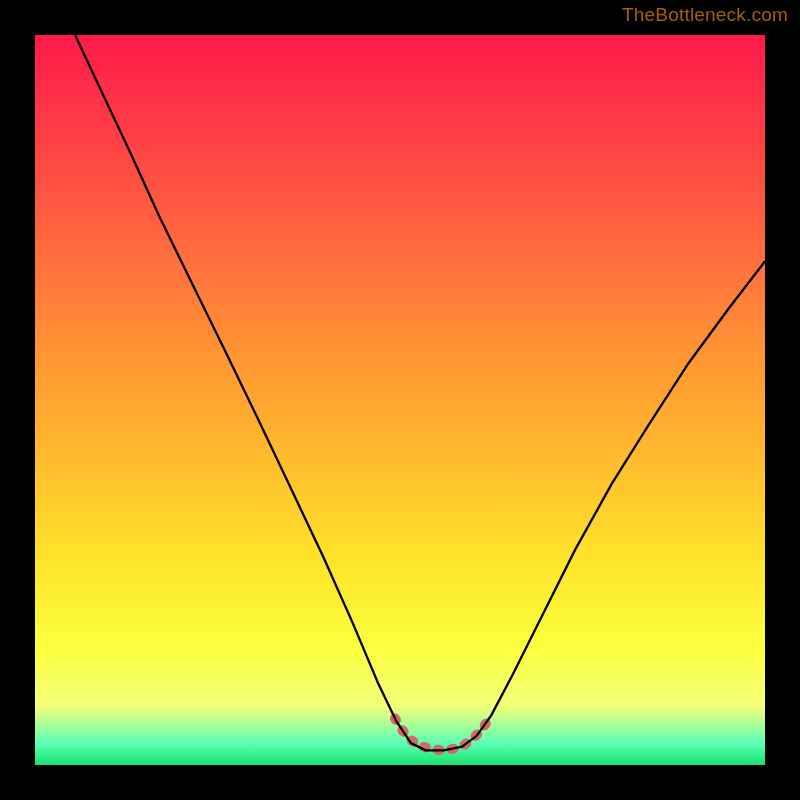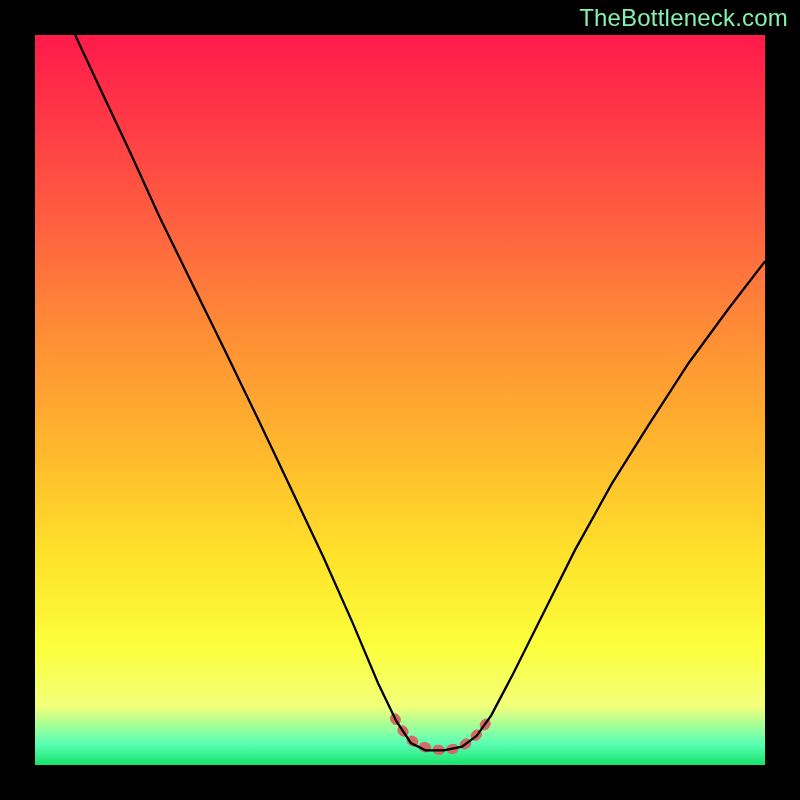--- a/index.html
+++ b/index.html
@@ -13,23 +13,23 @@
   .container {
     position: relative;
     width: 800px;
     height: 800px;
     background: #000;
   }
   .watermark {
     position: absolute;
     top: 4px;
     right: 12px;
-    color: #86efac;
+    color: #a16207;
     font-family: Arial, Helvetica, sans-serif;
-    font-size: 24px;
+    font-size: 19px;
     font-weight: 500;
     letter-spacing: 0.2px;
     z-index: 4;
   }
   .plot-area {
     position: absolute;
     left: 35px;
     top: 35px;
     width: 730px;
     height: 730px;

